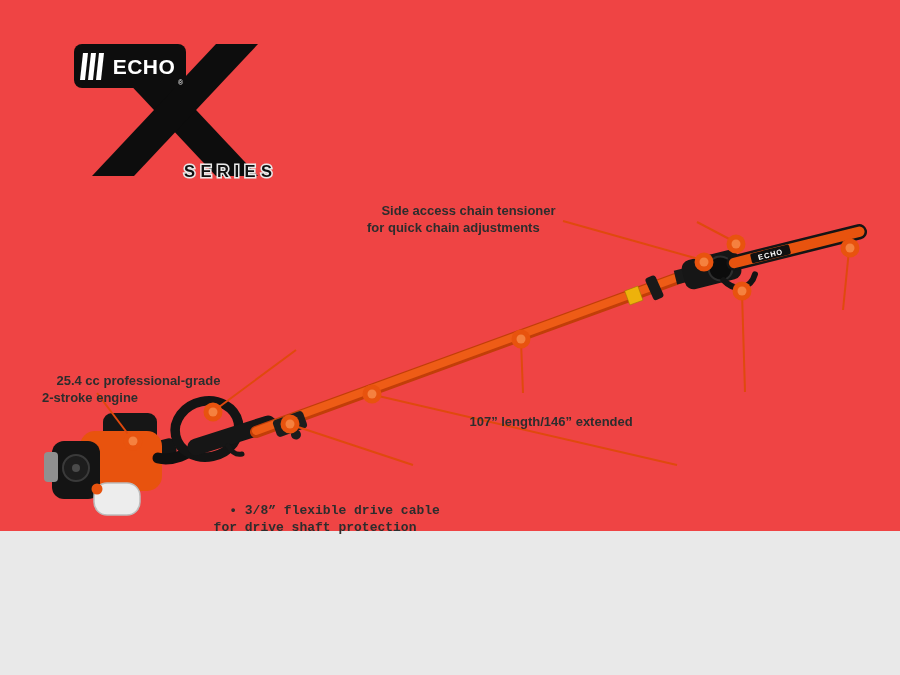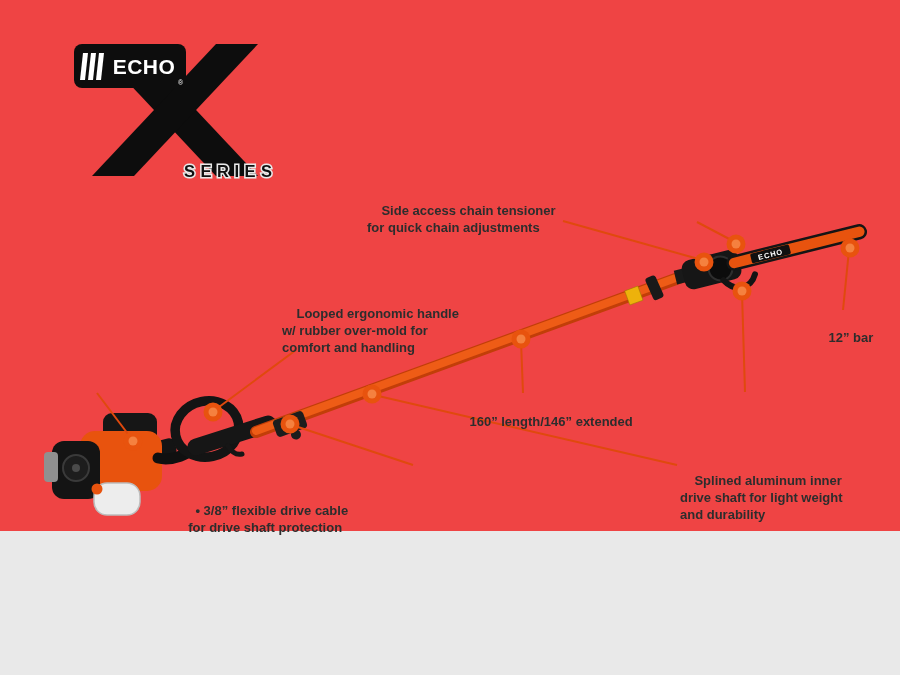--- a/index.html
+++ b/index.html
@@ -118,41 +118,32 @@
       <use href="#dotdef" transform="translate(850,248)"></use>
     </g>
   </svg>
 
   <div class="callout" style="left:367px; top:185px;">
     <span>Side access chain tensioner
 for quick chain adjustments</span>
   </div>
 
 
-  <div class="callout" style="left:814px; top:312px;">
-    <span>12” bar</span>
+
+
+
+  <div class="callout" style="left:42px; top:355px;">
+    <span>25.4 cc professional-grade
+2-stroke engine</span>
   </div>
 
-
-  <div class="callout" style="left:282px; top:288px;">
-    <span>Looped ergonomic handle
-w/ rubber over-mold for
-comfort and handling</span>
+  <div class="callout" style="left:455px; top:396px;">
+    <span>107” length/146” extended</span>
   </div>
 
-
-  <div class="callout" style="left:455px; top:396px;">
-    <span>160” length/146” extended</span>
-  </div>
-
-  <div class="callout" style="left:181px; top:485px;">
+  <div class="callout" style="left:198px; top:485px;font-family:Liberation Mono, monospace;">
     <span>• 3/8” flexible drive cable
   for drive shaft protection</span>
   </div>
 
 
-  <div class="callout" style="left:680px; top:455px;">
-    <span>Splined aluminum inner
-drive shaft for light weight
-and durability</span>
-  </div>
 
 </div>
 
 </body></html>

